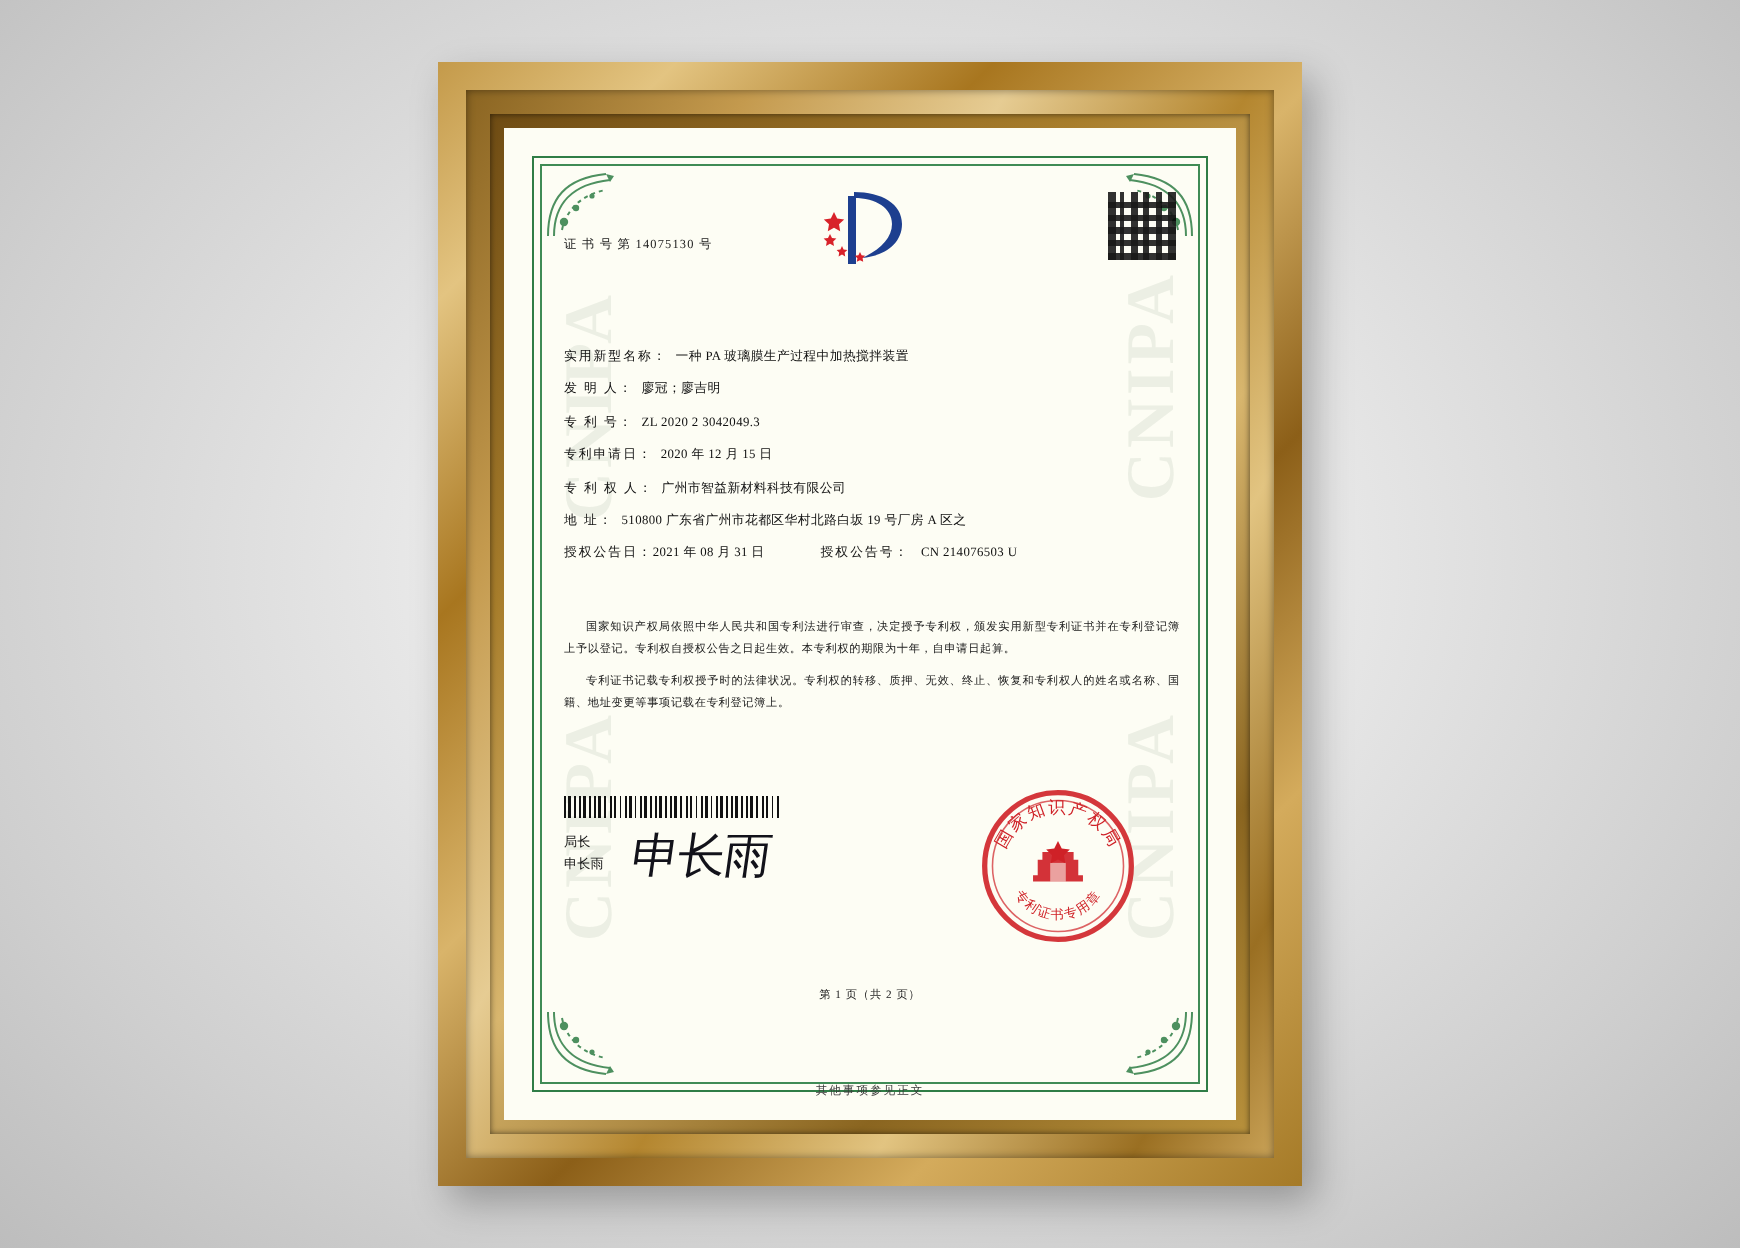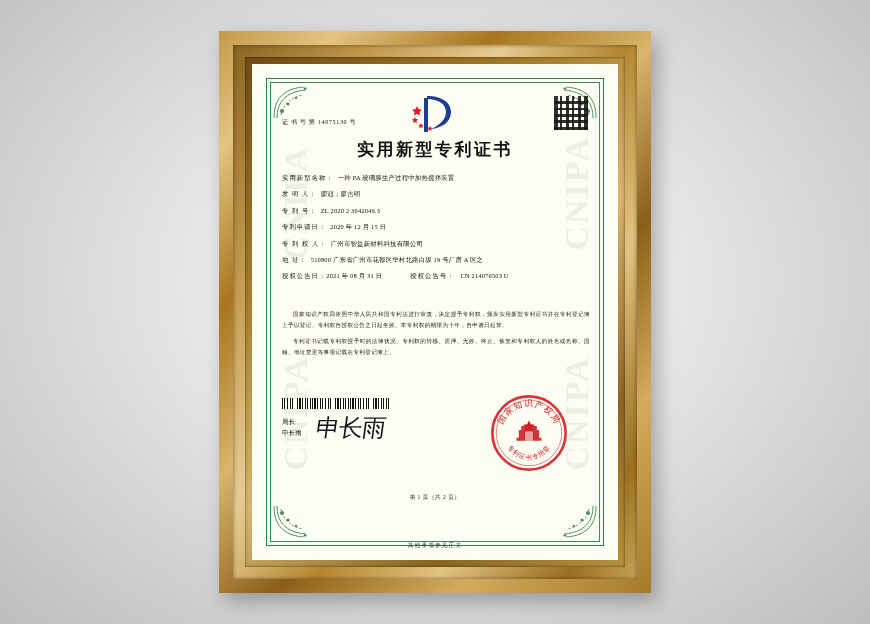--- a/index.html
+++ b/index.html
@@ -341,21 +341,20 @@
           <path d="M17 6 L17 40 L21 40 L21 6 Z" fill="#1d3f8f"></path>
           <g fill="#d8222a">
             <path d="M10 14 l1.6 3.2 3.5 .5 -2.6 2.4 .6 3.5 -3.1 -1.7 -3.1 1.7 .6 -3.5 -2.6 -2.4 3.5 -.5 z"></path>
             <path d="M8 25 l1 2 2.2 .3 -1.6 1.5 .4 2.2 -2 -1.1 -2 1.1 .4 -2.2 -1.6 -1.5 2.2 -.3 z"></path>
             <path d="M14 31 l.8 1.7 1.9 .3 -1.4 1.3 .3 1.9 -1.6 -.9 -1.7 .9 .3 -1.9 -1.3 -1.3 1.9 -.3 z"></path>
             <path d="M23 34 l.8 1.6 1.8 .3 -1.3 1.2 .3 1.8 -1.6 -.8 -1.6 .8 .3 -1.8 -1.3 -1.2 1.8 -.3 z"></path>
           </g>
         </svg>
       </div>
 
-      <div class="cert-title">实用新型专利证书</div>
 
       <div class="fields">
         <div class="field-row">
           <span class="f-label">实用新型名称：</span>
           <span class="f-value">一种 PA 玻璃膜生产过程中加热搅拌装置</span>
         </div>
         <div class="field-row">
           <span class="f-label">发  明  人：</span>
           <span class="f-value">廖冠；廖吉明</span>
         </div>

